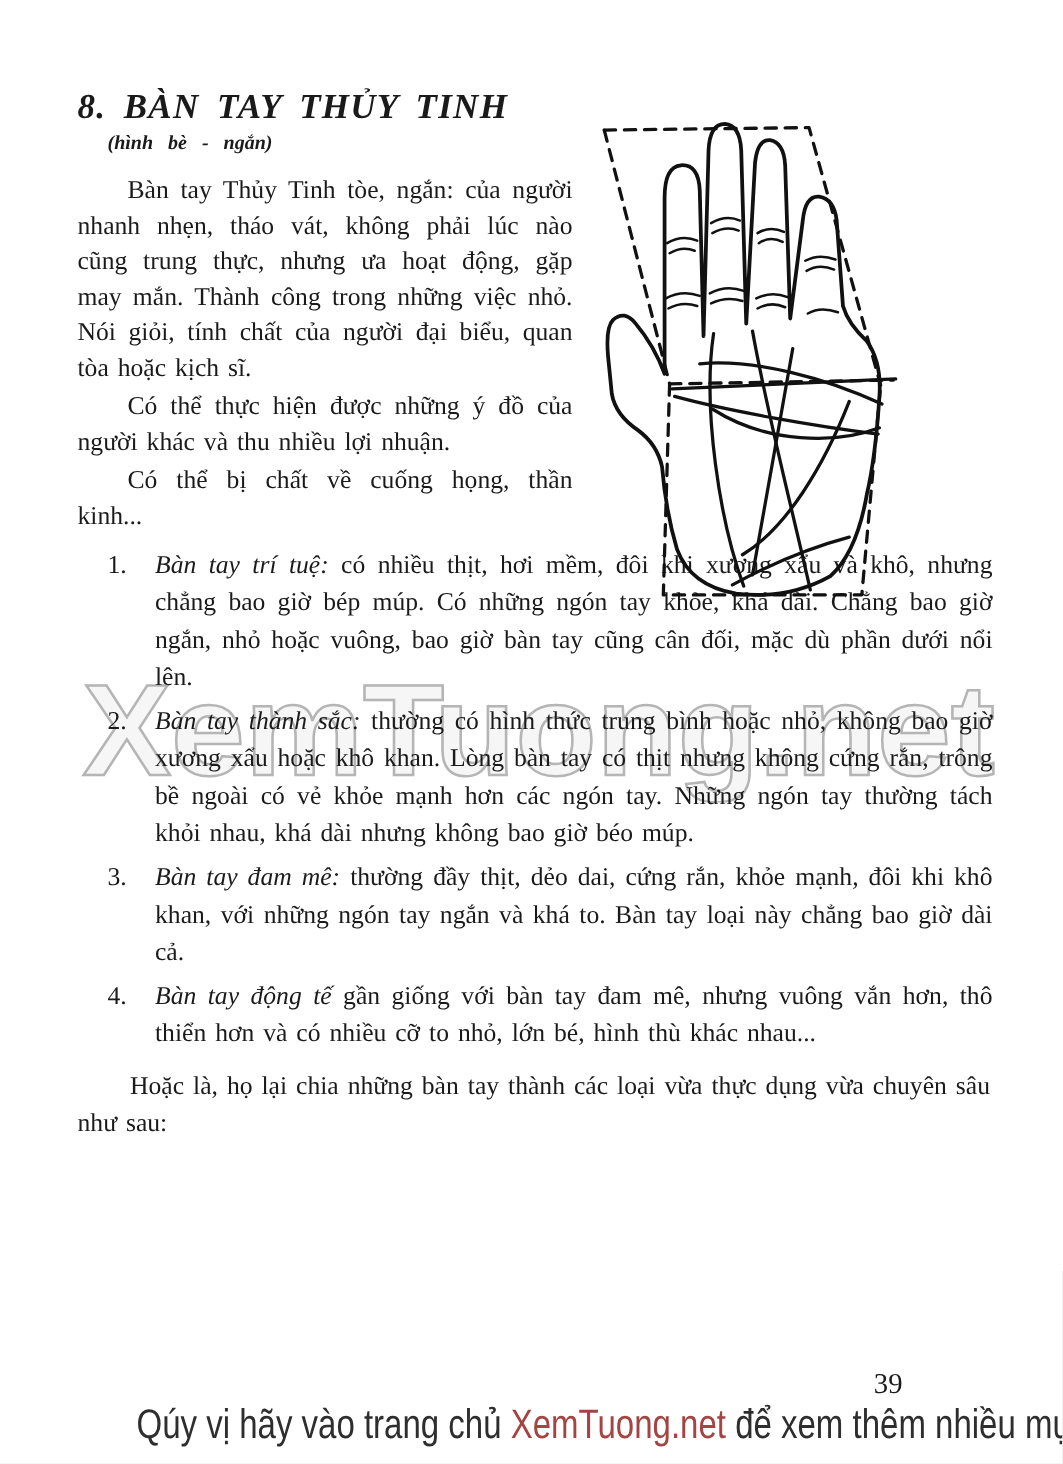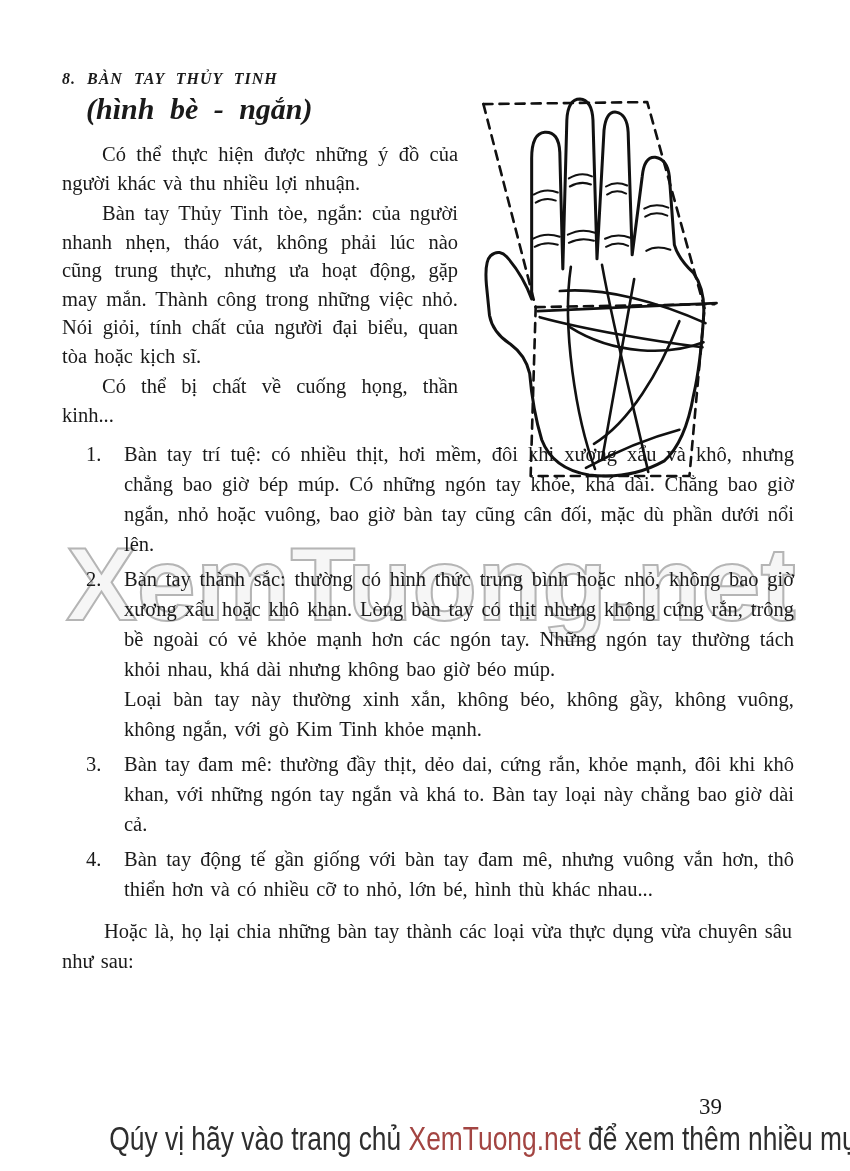--- a/index.html
+++ b/index.html
@@ -8,37 +8,37 @@
     background:#ffffff;overflow:hidden;color:#1a1a1a;
     font-family:"Liberation Serif","DejaVu Serif",serif;
   }
   
   .watermark{position:absolute;left:62px;top:524px;width:740px;height:118px;z-index:0;}
   
   .figure{position:absolute;left:473px;top:86px;width:252px;height:402px;z-index:2;}
   
   .main{position:absolute;left:0;top:70px;width:850px;z-index:1;}
   .heading{
-    margin:0 0 0 62px;font-size:16px;font-weight:bold;font-style:italic;
+    margin:0 0 0 62px;font-size:28px;font-weight:bold;font-style:italic;
     letter-spacing:1px;word-spacing:6px;
   }
   .subheading{
-    margin:4px 0 0 86px;font-size:30px;font-weight:bold;font-style:italic;
+    margin:4px 0 0 86px;font-size:16px;font-weight:bold;font-style:italic;
     word-spacing:8px;
   }
   .intro{margin:14px 0 0 62px;width:396px;}
   .intro p{
     margin:0 0 2px 0;font-size:20.5px;line-height:28.5px;
     text-align:justify;text-indent:40px;word-spacing:2px;
   }
   .list{margin:10px 0 0 86px;width:708px;}
   .item{display:flex;margin:0 0 5px 0;font-size:20.5px;line-height:30px;}
   .item .num{flex:none;width:38px;}
   .item .body{flex:1;text-align:justify;word-spacing:2px;}
-  .item .lead{}
+  .item .lead{font-style:italic;}
   .item .extra{margin-top:0;}
   .closing{
     margin:12px 0 0 62px;width:730px;font-size:20.5px;line-height:30px;
     text-align:justify;text-indent:42px;word-spacing:2px;
   }
   
   .pageno{position:absolute;left:699px;top:1094px;font-size:23px;z-index:3;text-align:center;}
   .footer{
     position:absolute;left:0;top:1120px;width:850px;text-align:center;z-index:3;
     font-family:"Liberation Sans","DejaVu Sans",sans-serif;
@@ -115,34 +115,33 @@
         <path d="M112,380 C145,362 175,350 205,342"></path>
       </g>
     </svg>
   </div>
 
   <div class="main">
     <h1 class="heading">8. BÀN TAY THỦY TINH</h1>
     <div class="subheading">(hình bè - ngắn)</div>
 
     <div class="intro">
+      <p>Bàn tay Thủy Tinh tòe, ngắn: của người nhanh nhẹn, tháo vát, không phải lúc nào cũng trung thực, nhưng ưa hoạt động, gặp may mắn. Thành công trong những việc nhỏ. Nói giỏi, tính chất của người đại biểu, quan tòa hoặc kịch sĩ.</p>
       <p>Có thể thực hiện được những ý đồ của người khác và thu nhiều lợi nhuận.</p>
-      <p>Bàn tay Thủy Tinh tòe, ngắn: của người nhanh nhẹn, tháo vát, không phải lúc nào cũng trung thực, nhưng ưa hoạt động, gặp may mắn. Thành công trong những việc nhỏ. Nói giỏi, tính chất của người đại biểu, quan tòa hoặc kịch sĩ.</p>
       <p>Có thể bị chất về cuống họng, thần kinh...</p>
     </div>
 
     <div class="list">
       <div class="item">
         <span class="num">1.</span>
         <div class="body"><span class="lead">Bàn tay trí tuệ:</span><span> có nhiều thịt, hơi mềm, đôi khi xương xẩu và khô, nhưng chẳng bao giờ bép múp. Có những ngón tay khỏe, khá dài. Chẳng bao giờ ngắn, nhỏ hoặc vuông, bao giờ bàn tay cũng cân đối, mặc dù phần dưới nổi lên.</span></div>
       </div>
       <div class="item">
         <span class="num">2.</span>
         <div class="body"><span class="lead">Bàn tay thành sắc:</span><span> thường có hình thức trung bình hoặc nhỏ, không bao giờ xương xẩu hoặc khô khan. Lòng bàn tay có thịt nhưng không cứng rắn, trông bề ngoài có vẻ khỏe mạnh hơn các ngón tay. Những ngón tay thường tách khỏi nhau, khá dài nhưng không bao giờ béo múp.</span>
-          <div class="extra">Loại bàn tay này thường xinh xắn, không béo, không gầy, không vuông, không ngắn, với gò Kim Tinh khỏe mạnh.</div>
         </div>
       </div>
       <div class="item">
         <span class="num">3.</span>
         <div class="body"><span class="lead">Bàn tay đam mê:</span><span> thường đầy thịt, dẻo dai, cứng rắn, khỏe mạnh, đôi khi khô khan, với những ngón tay ngắn và khá to. Bàn tay loại này chẳng bao giờ dài cả.</span></div>
       </div>
       <div class="item">
         <span class="num">4.</span>
         <div class="body"><span class="lead">Bàn tay động tế</span><span> gần giống với bàn tay đam mê, nhưng vuông vắn hơn, thô thiển hơn và có nhiều cỡ to nhỏ, lớn bé, hình thù khác nhau...</span></div>
       </div>

